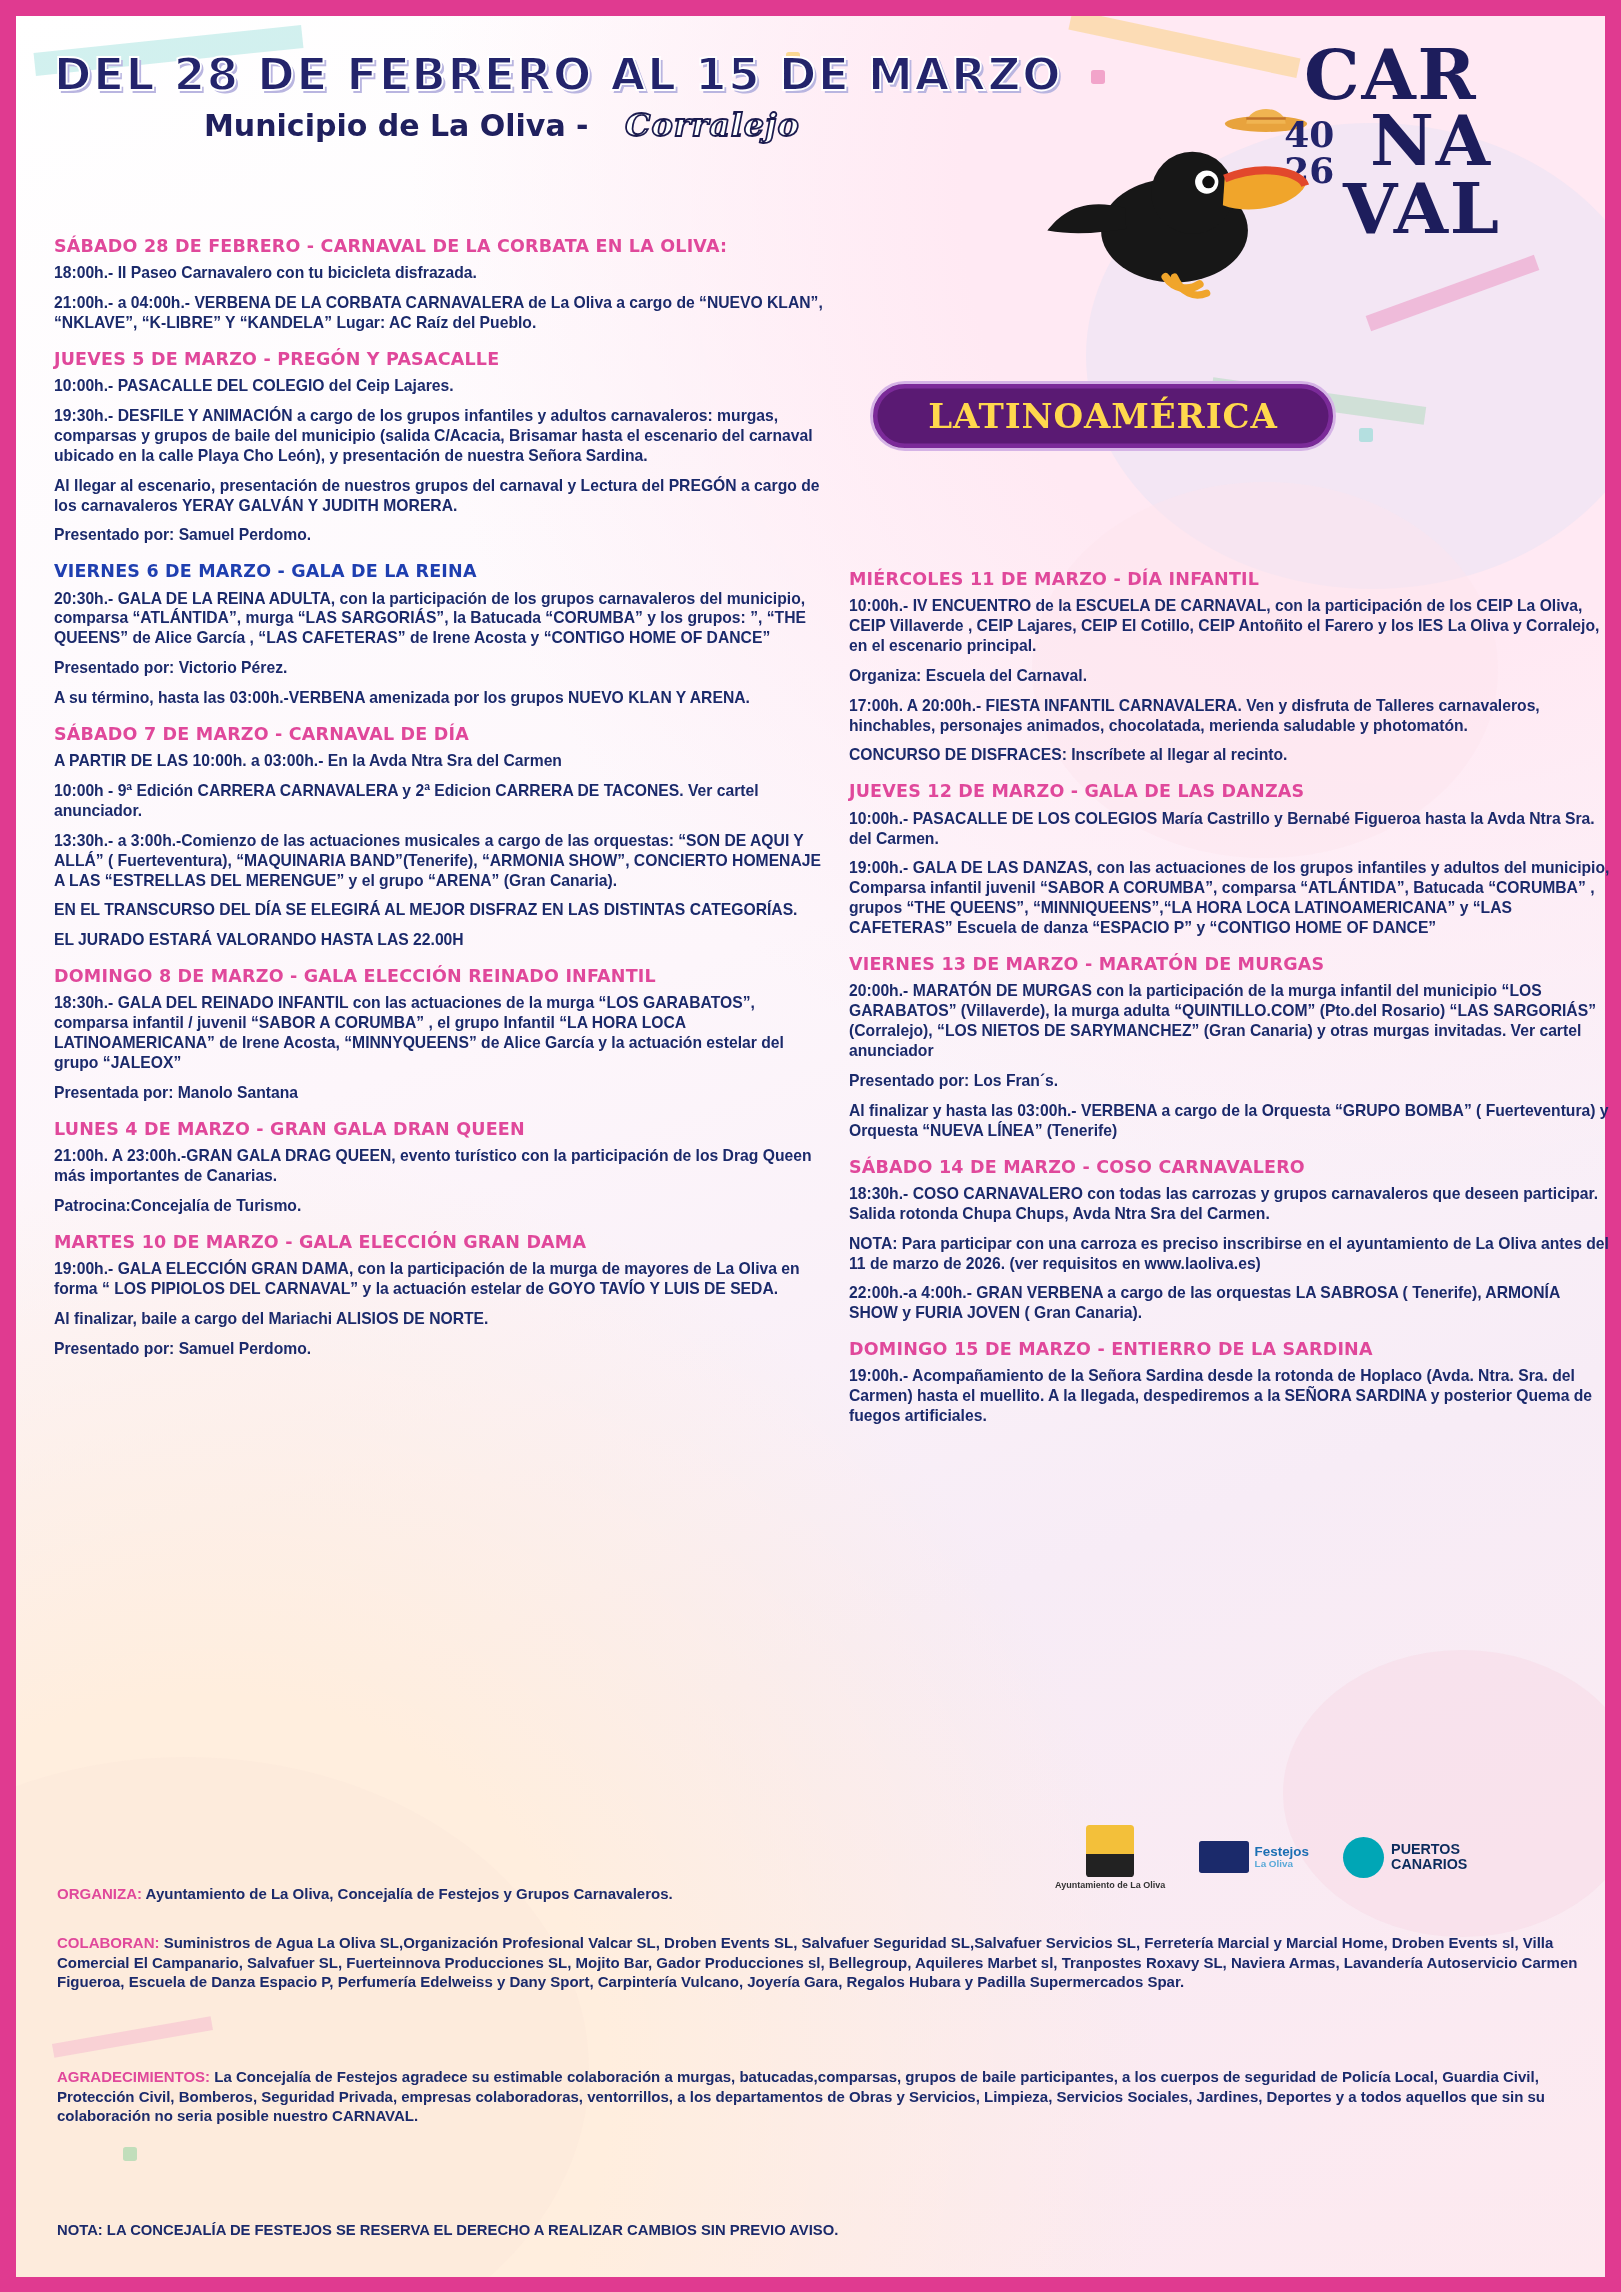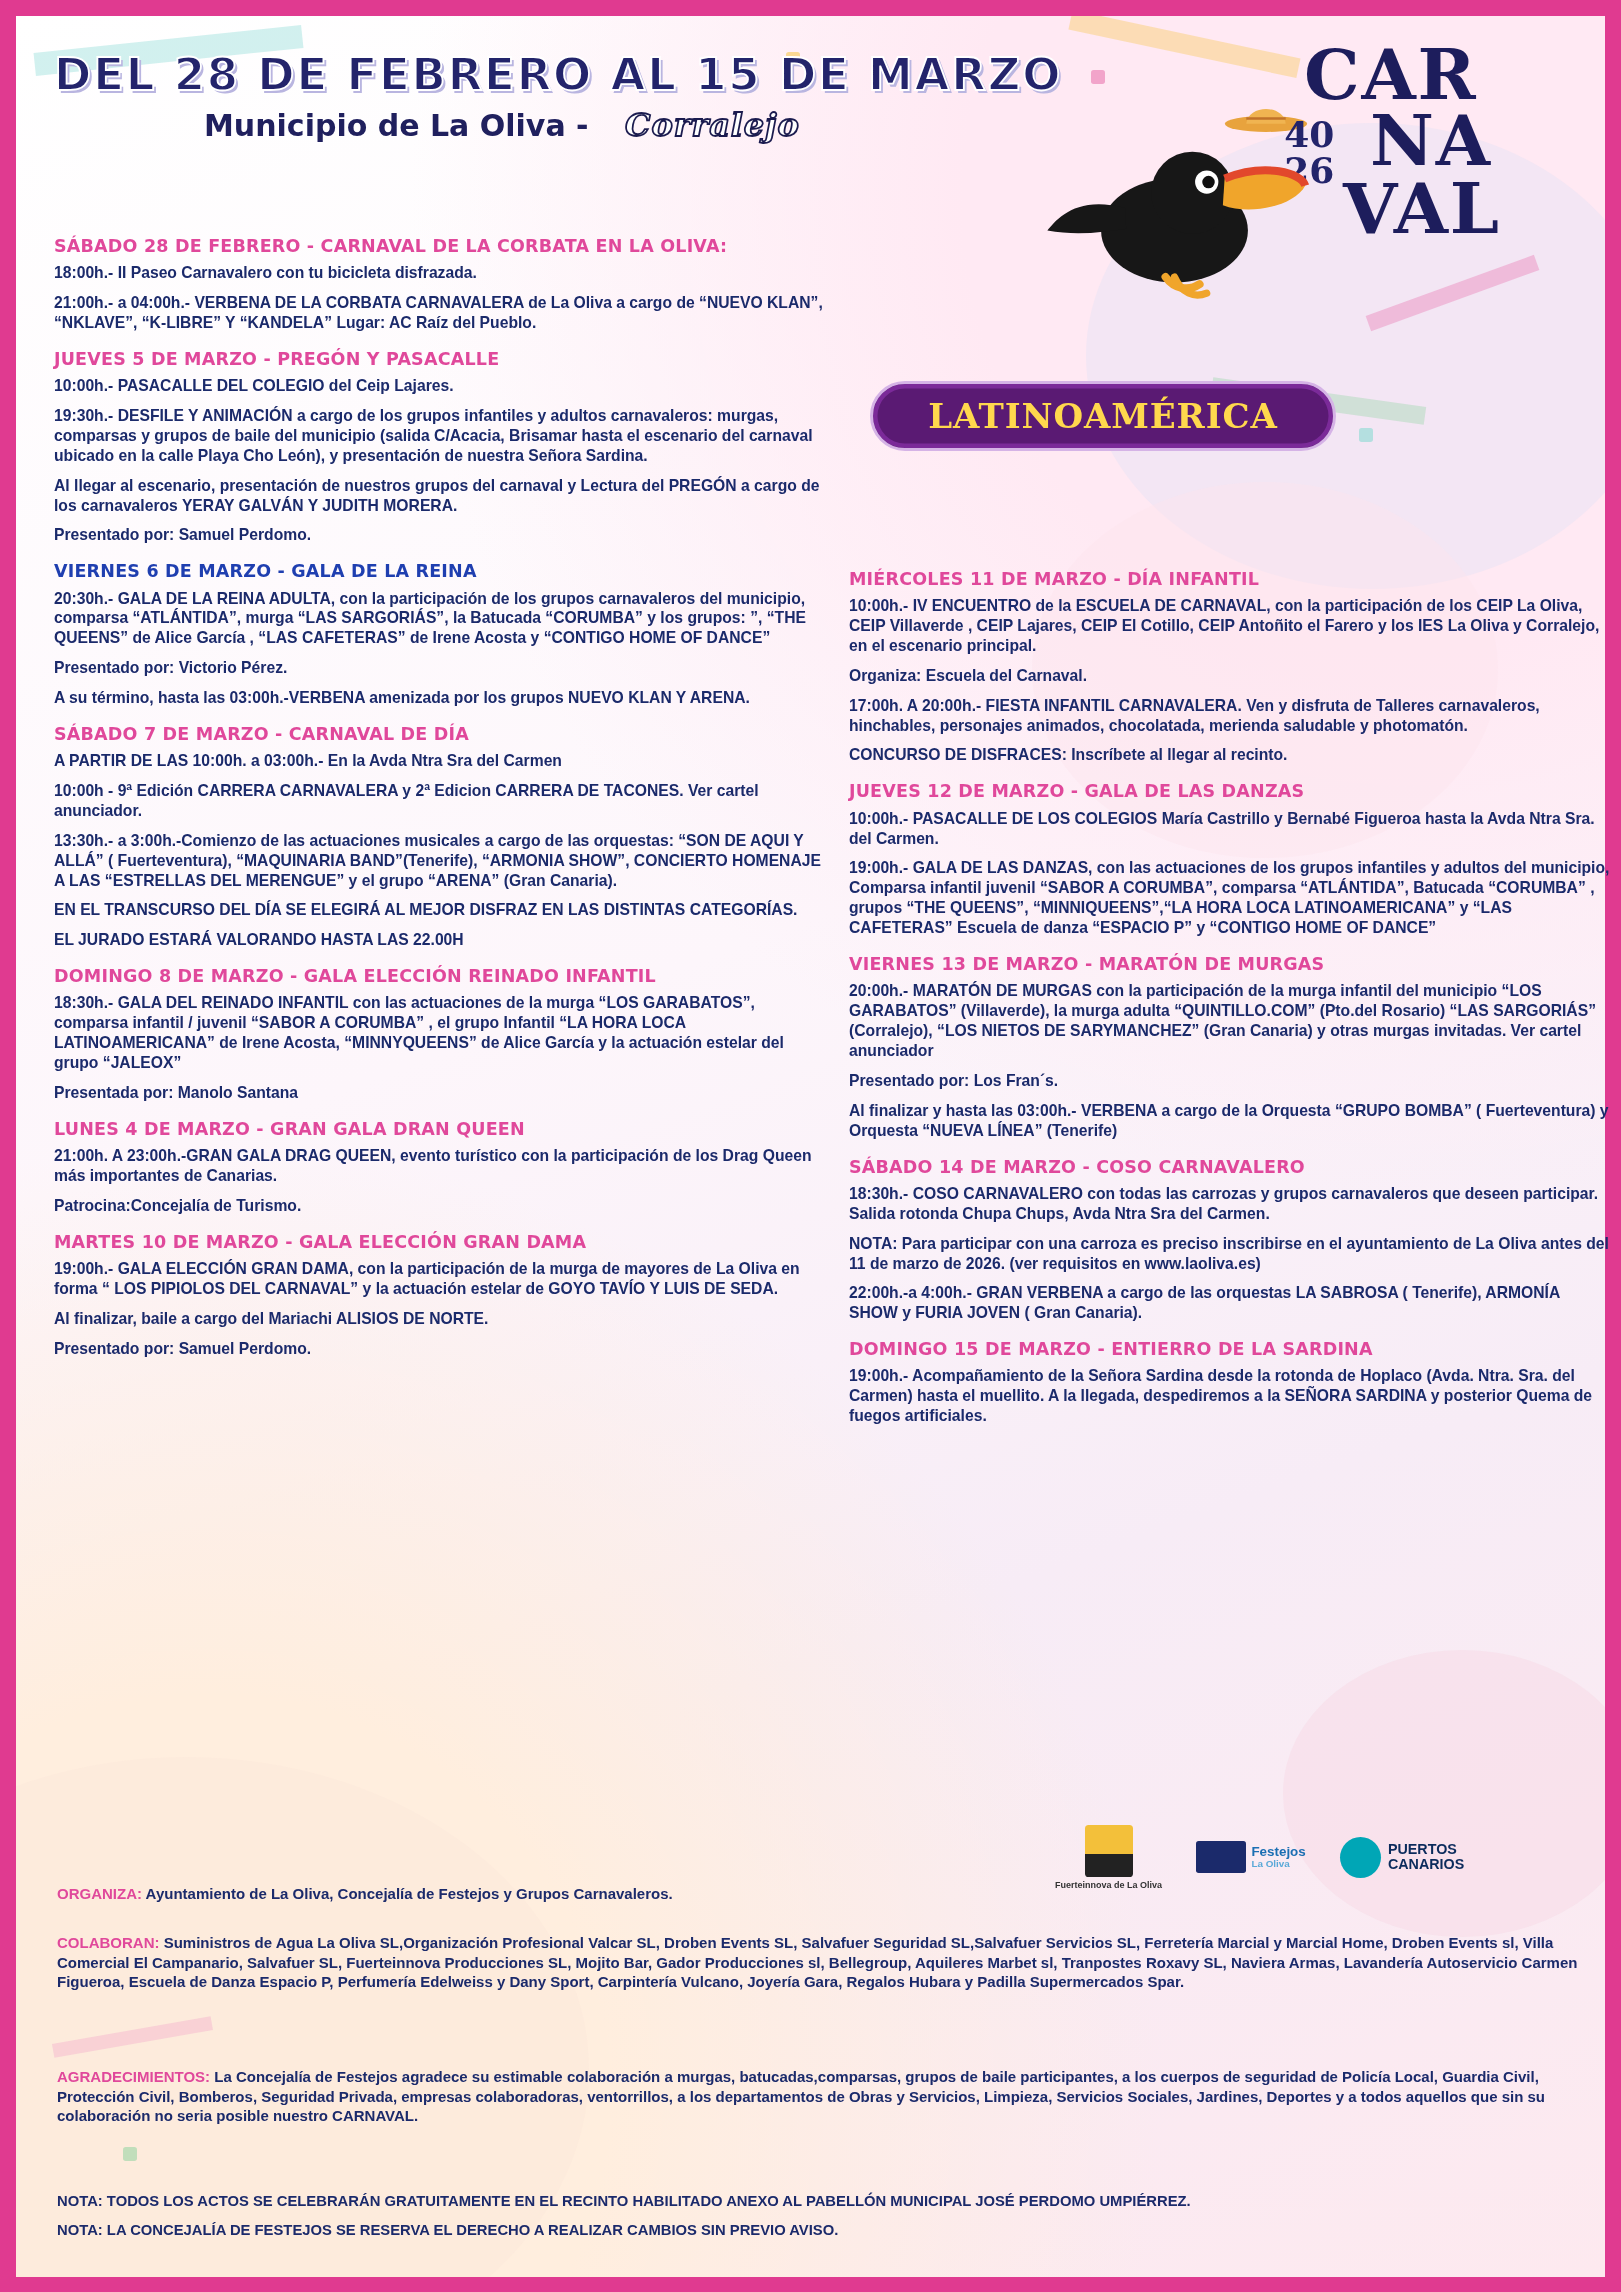--- a/index.html
+++ b/index.html
@@ -245,21 +245,21 @@
     <p class="ev">NOTA: Para participar con una carroza es preciso inscribirse en el ayuntamiento de La Oliva antes del 11 de marzo de 2026. (ver requisitos en www.laoliva.es)</p>
     <p class="ev">22:00h.-a 4:00h.- GRAN VERBENA a cargo de las orquestas LA SABROSA ( Tenerife), ARMONÍA SHOW y FURIA JOVEN ( Gran Canaria).</p>
 
     <div class="day">DOMINGO 15 DE MARZO -  ENTIERRO DE LA SARDINA</div>
     <p class="ev">19:00h.- Acompañamiento de la Señora Sardina desde la rotonda de Hoplaco (Avda. Ntra. Sra. del Carmen) hasta el muellito. A la llegada, despediremos a la SEÑORA SARDINA y posterior Quema de fuegos artificiales.</p>
   </div>
 
   <div class="logos">
     <div class="logo-box">
       <div class="logo-ayto"></div>
-      <div class="logo-cap">Fuerteinnova de La Oliva</div>
+      <div class="logo-cap">Ayuntamiento de La Oliva</div>
     </div>
     <div class="logo-fest">
       <div class="fest-castle"></div>
       <div class="fest-txt">
         <div>Festejos</div>
         <div style="font-size:9.9px;color:#5aa9d8;">La Oliva</div>
       </div>
     </div>
     <div class="puertos">
       <div class="puertos-mark"></div>
@@ -275,17 +275,16 @@
   </div>
 
   <div class="foot f2">
     <span class="lead">COLABORAN:</span><span> Suministros de Agua La Oliva SL,Organización Profesional Valcar SL, Droben Events SL, Salvafuer Seguridad SL,Salvafuer Servicios SL, Ferretería Marcial y Marcial Home, Droben Events sl, Villa Comercial El Campanario, Salvafuer SL, Fuerteinnova Producciones SL, Mojito Bar, Gador Producciones sl, Bellegroup, Aquileres Marbet sl, Tranpostes Roxavy SL, Naviera Armas, Lavandería Autoservicio Carmen Figueroa, Escuela de Danza Espacio P, Perfumería Edelweiss y Dany Sport, Carpintería Vulcano, Joyería Gara, Regalos Hubara y Padilla Supermercados Spar.</span>
   </div>
 
   <div class="foot f3">
     <span class="lead">AGRADECIMIENTOS:</span><span> La Concejalía de Festejos agradece su estimable colaboración a murgas, batucadas,comparsas, grupos de baile participantes, a los cuerpos de seguridad de Policía Local, Guardia Civil, Protección Civil, Bomberos, Seguridad Privada, empresas colaboradoras, ventorrillos, a los departamentos de Obras y Servicios, Limpieza, Servicios Sociales, Jardines, Deportes y a todos aquellos que sin su colaboración no seria posible nuestro CARNAVAL.</span>
   </div>
 
-  <div class="foot f4">NOTA: TODOS LOS ACTOS SE CELEBRARÁN GRATUITAMENTE EN EL RECINTO HABILITADO ANEXO AL PABELLÓN MUNICIPAL JOSÉ PERDOMO UMPIÉRREZ.</div>
   <div class="foot f5">NOTA: LA CONCEJALÍA DE FESTEJOS SE RESERVA EL DERECHO A REALIZAR CAMBIOS SIN PREVIO AVISO.</div>
 
 </div>
 
 
 </body></html>

